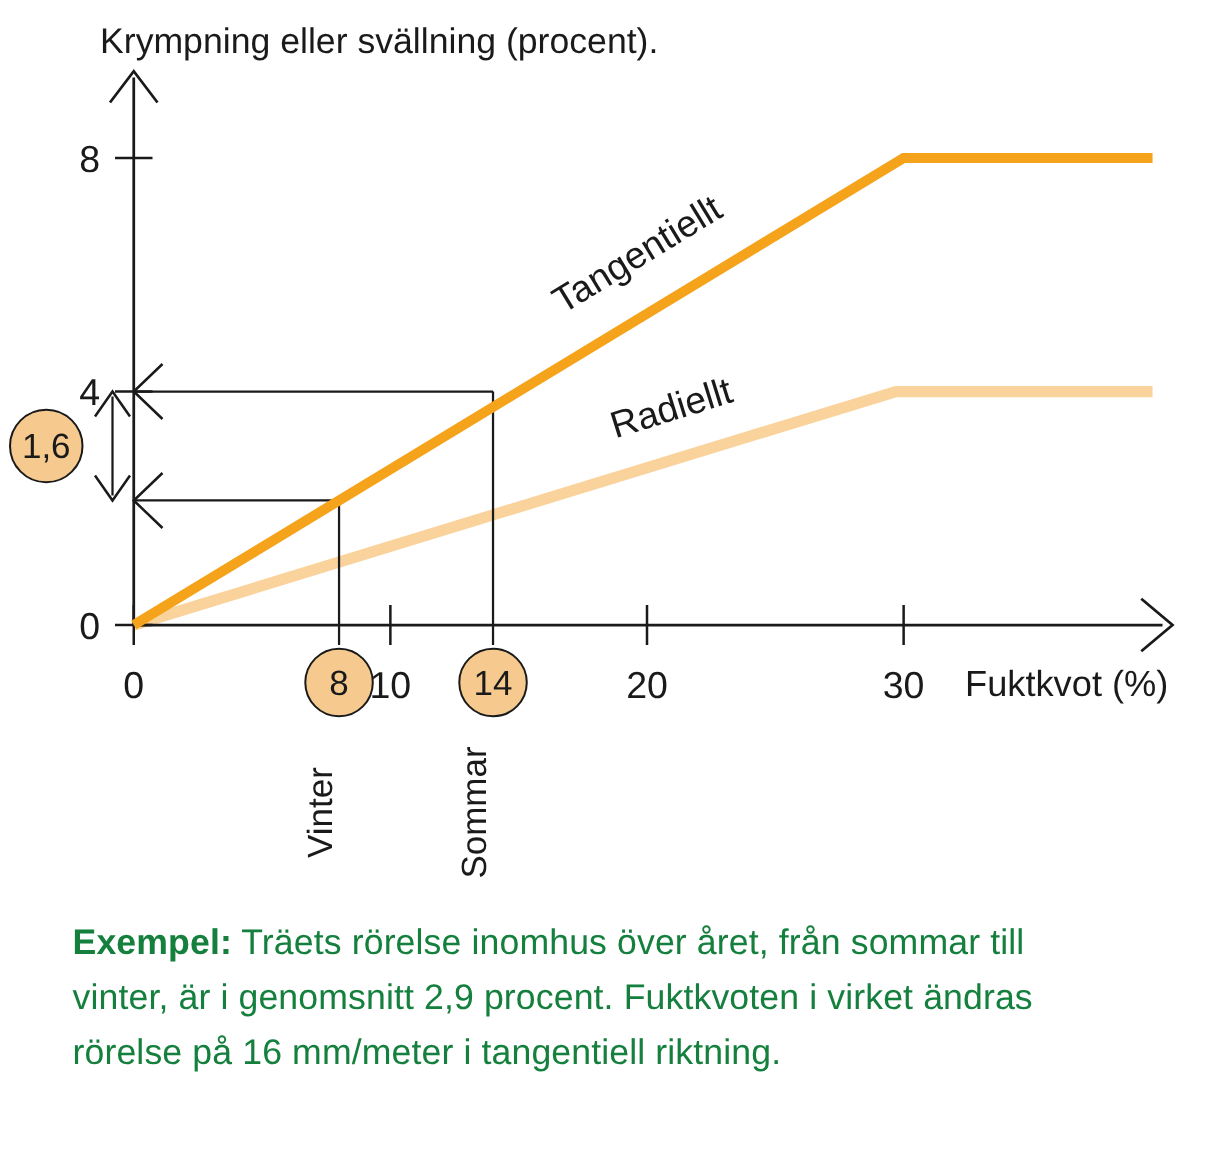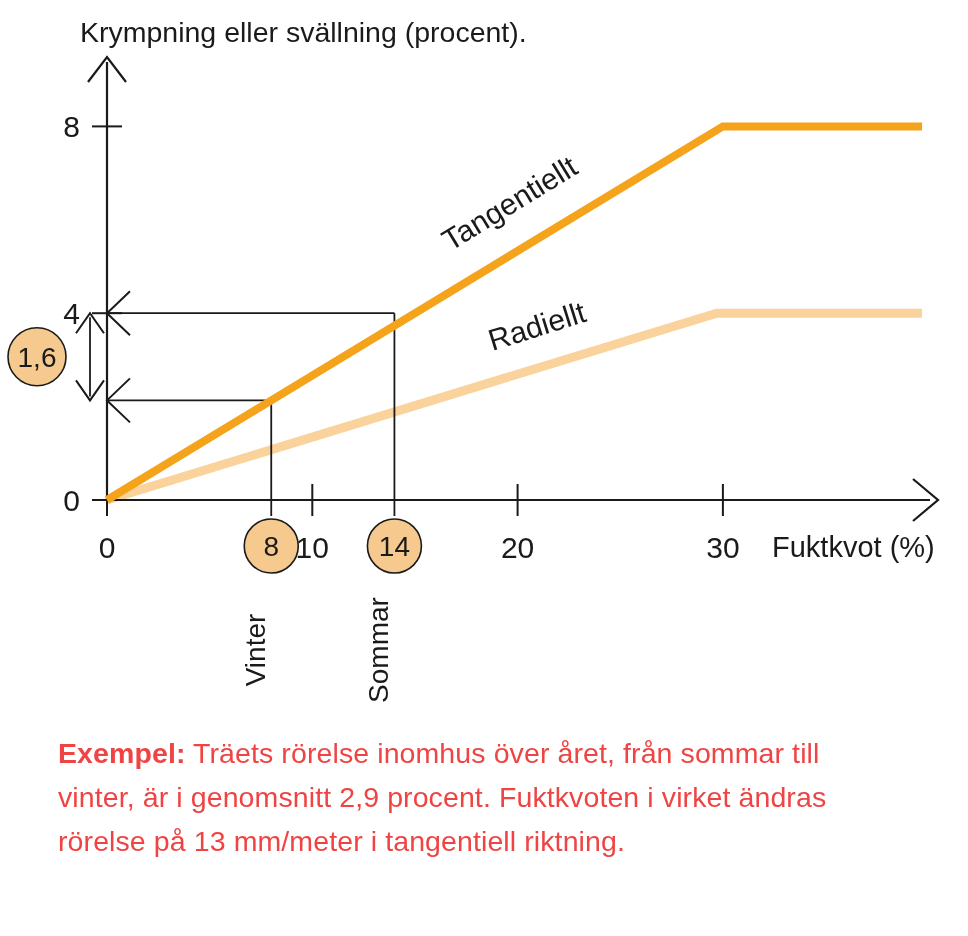--- a/index.html
+++ b/index.html
@@ -4,21 +4,21 @@
 <title>Krympning eller svällning</title>
 <style>
   html,body{margin:0;padding:0;background:#ffffff;}
   .page{
     width:968px;height:936px;background:#ffffff;overflow:hidden;
     font-family:"Liberation Sans", sans-serif;color:#1a1a1a;
   }
   svg text{font-family:"Liberation Sans", sans-serif;fill:#1a1a1a;}
   .caption{
     margin-top:12px;padding-left:58px;width:880px;
-    font-size:28.5px;line-height:44px;color:#ef4444;
+    font-size:28.5px;line-height:44px;color:#15803d;
     letter-spacing:0.1px;
   }
   .cap-line{margin:0;padding:0;}
   .cap-line b{font-weight:700;}
 </style>
 </head>
 <body>
 
 <div class="page">
   <svg id="chart-svg" width="968" height="715" viewBox="0 0 968 715">
@@ -69,15 +69,15 @@
         <text x="37" y="366.79445" text-anchor="middle" font-size="28">1,6</text>
         <text transform="translate(515,212) rotate(-31.5)" text-anchor="middle" font-size="30">Tangentiellt</text>
         <text transform="translate(540,336) rotate(-17.3)" text-anchor="middle" font-size="30">Radiellt</text>
         <text x="80" y="42" text-anchor="start" font-size="28.5">Krympning eller svällning (procent).</text>
       </g>
     </svg>
 
   <div class="caption">
     <p class="cap-line"><b>Exempel:</b><span> Träets rörelse inomhus över året, från sommar till</span></p>
     <p class="cap-line">vinter, är i genomsnitt 2,9 procent. Fuktkvoten i virket ändras</p>
-    <p class="cap-line">rörelse på 13 mm/meter i tangentiell riktning.</p>
+    <p class="cap-line">rörelse på 16 mm/meter i tangentiell riktning.</p>
   </div>
 </div>
 
 </body></html>

